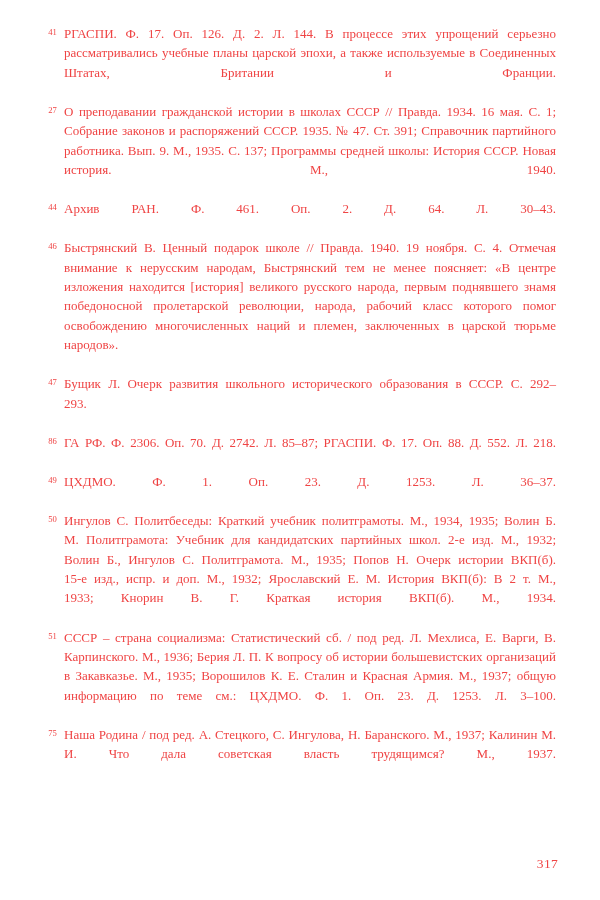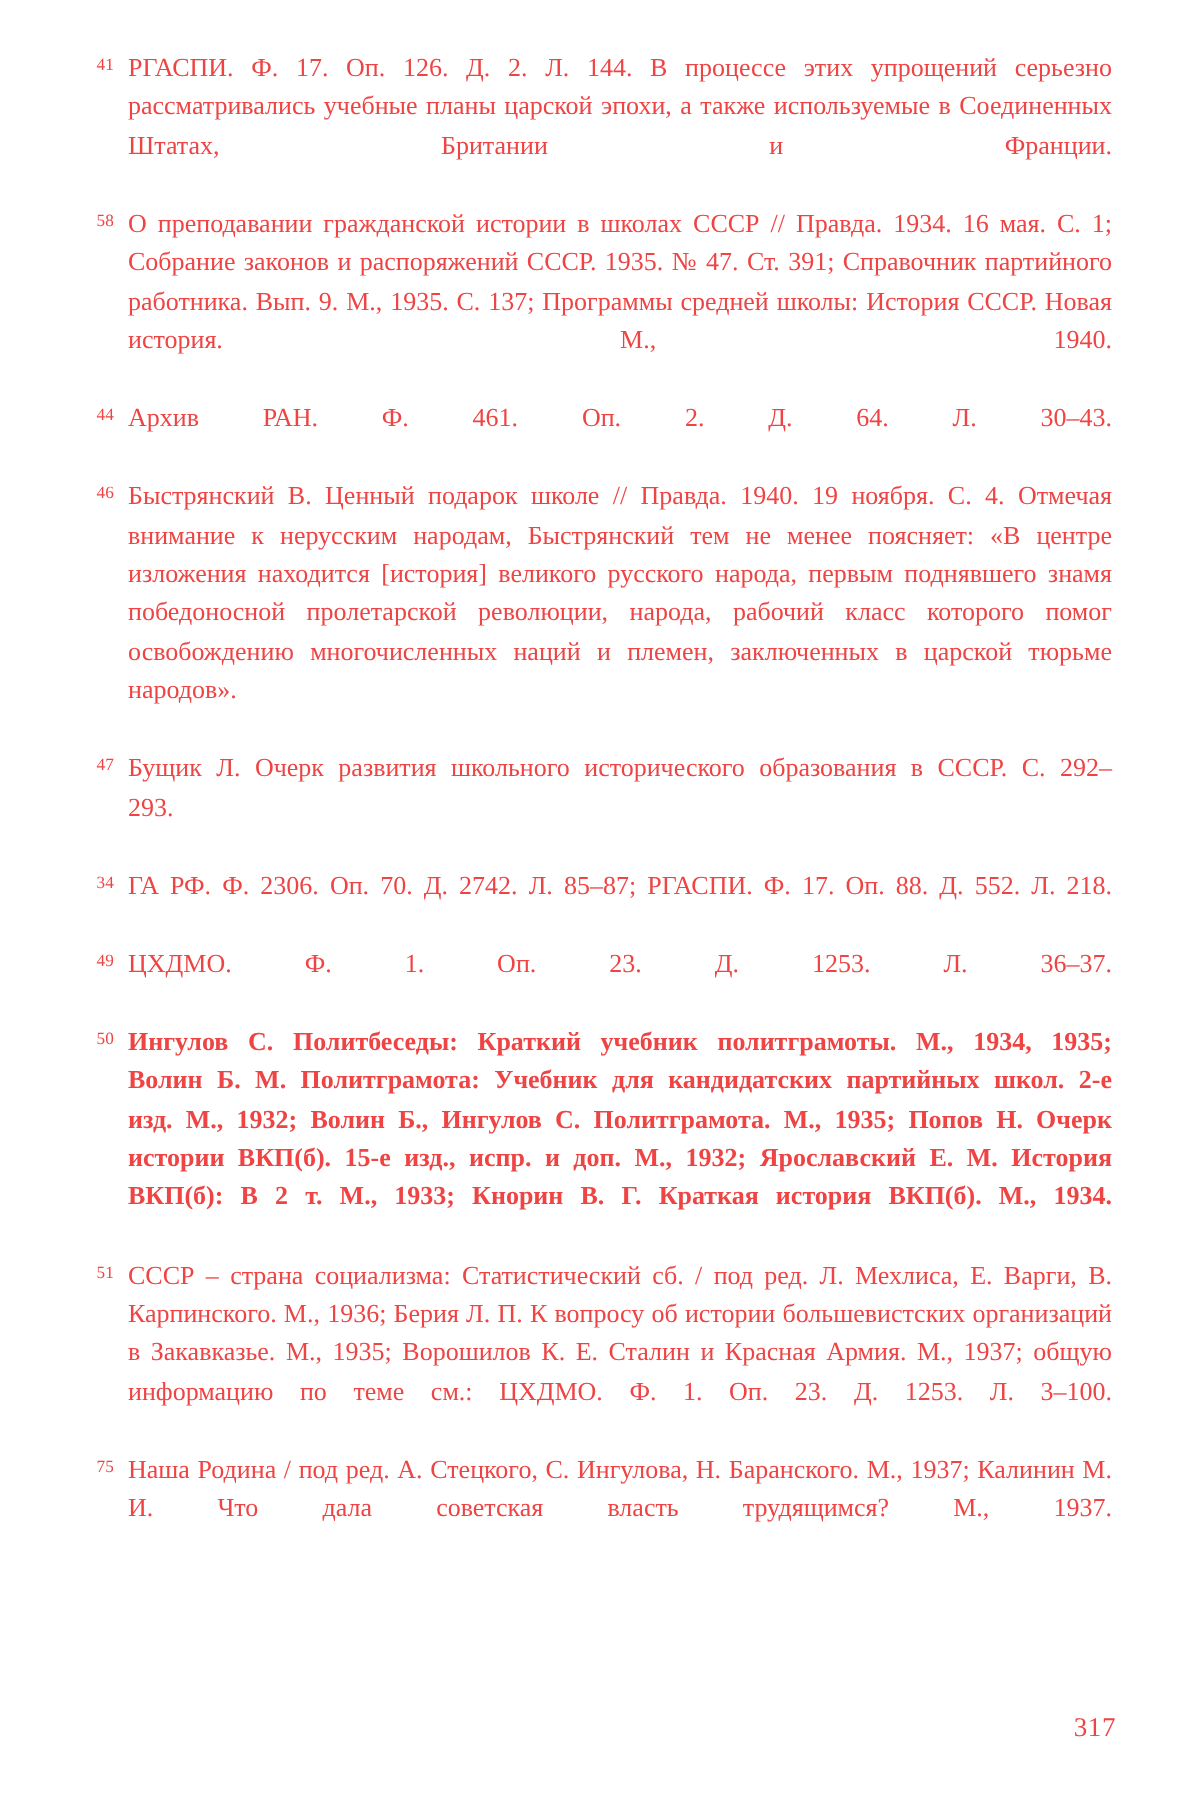--- a/index.html
+++ b/index.html
@@ -55,21 +55,20 @@
     display: inline-block;
     width: 100%;
     height: 0;
   }
   
   .loose .note-body {
     word-spacing: 0.30em;
   }
   .loose2 .note-body {
     word-spacing: 0.17em;
-    font-weight: bold;
   }
   .pagenum {
     position: absolute;
     right: 42px;
     bottom: 28px;
     font-size: 13.5px;
     line-height: 16px;
     font-family: "Liberation Serif", "DejaVu Serif", serif;
     letter-spacing: 0.3px;
     margin-left: 47px;
@@ -81,21 +80,21 @@
 <div class="page">
 
   <div class="notes">
 
     <div class="note">
       <span class="note-num">41</span>
       <span class="note-body">РГАСПИ. Ф. 17. Оп. 126. Д. 2. Л. 144. В процессе этих упрощений серьезно рассматривались учебные планы царской эпохи, а также используемые в Соединенных Штатах, Британии и Франции.</span>
     </div>
 
     <div class="note">
-      <span class="note-num">58</span>
+      <span class="note-num">27</span>
       <span class="note-body">О преподавании гражданской истории в школах СССР // Правда. 1934. 16 мая. С. 1; Собрание законов и распоряжений СССР. 1935. № 47. Ст. 391; Справочник партийного работника. Вып. 9. М., 1935. С. 137; Программы средней школы: История СССР. Новая история. М., 1940.</span>
     </div>
 
 
     <div class="note">
       <span class="note-num">44</span>
       <span class="note-body">Архив РАН. Ф. 461. Оп. 2. Д. 64. Л. 30–43.</span>
     </div>
 
 
@@ -103,21 +102,21 @@
       <span class="note-num">46</span>
       <span class="note-body">Быстрянский В. Ценный подарок школе // Правда. 1940. 19 ноября. С. 4. Отмечая внимание к нерусским народам, Быстрянский тем не менее поясняет: «В центре изложения находится [история] великого русского народа, первым поднявшего знамя победоносной пролетарской революции, народа, рабочий класс которого помог освобождению многочисленных наций и племен, заключенных в царской тюрьме народов».</span>
     </div>
 
     <div class="note loose">
       <span class="note-num">47</span>
       <span class="note-body">Бущик Л. Очерк развития школьного исторического образования в СССР. С. 292–293.</span>
     </div>
 
     <div class="note">
-      <span class="note-num">34</span>
+      <span class="note-num">86</span>
       <span class="note-body">ГА РФ. Ф. 2306. Оп. 70. Д. 2742. Л. 85–87; РГАСПИ. Ф. 17. Оп. 88. Д. 552. Л. 218.</span>
     </div>
 
     <div class="note">
       <span class="note-num">49</span>
       <span class="note-body">ЦХДМО. Ф. 1. Оп. 23. Д. 1253. Л. 36–37.</span>
     </div>
 
     <div class="note loose2">
       <span class="note-num">50</span>

